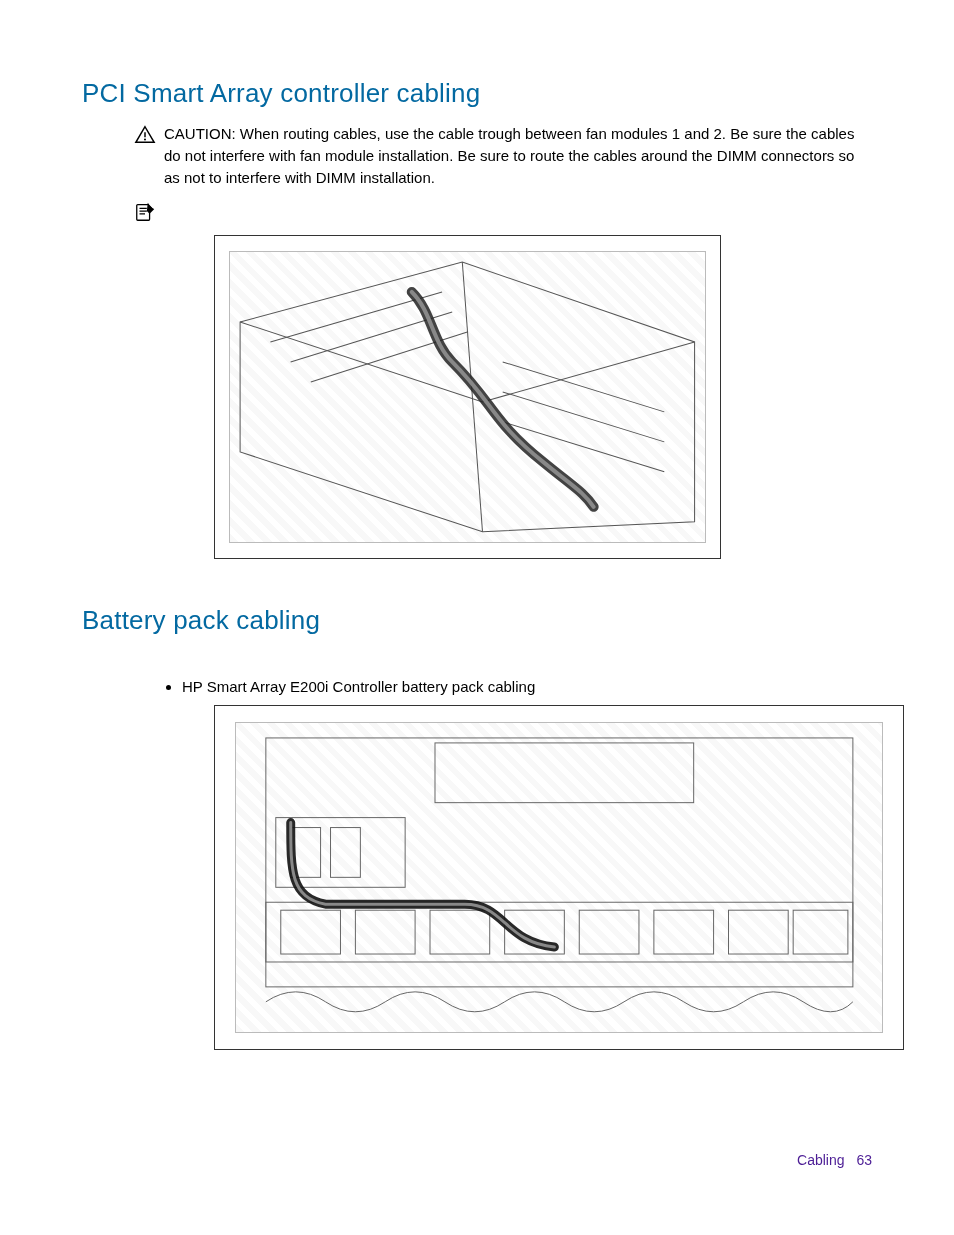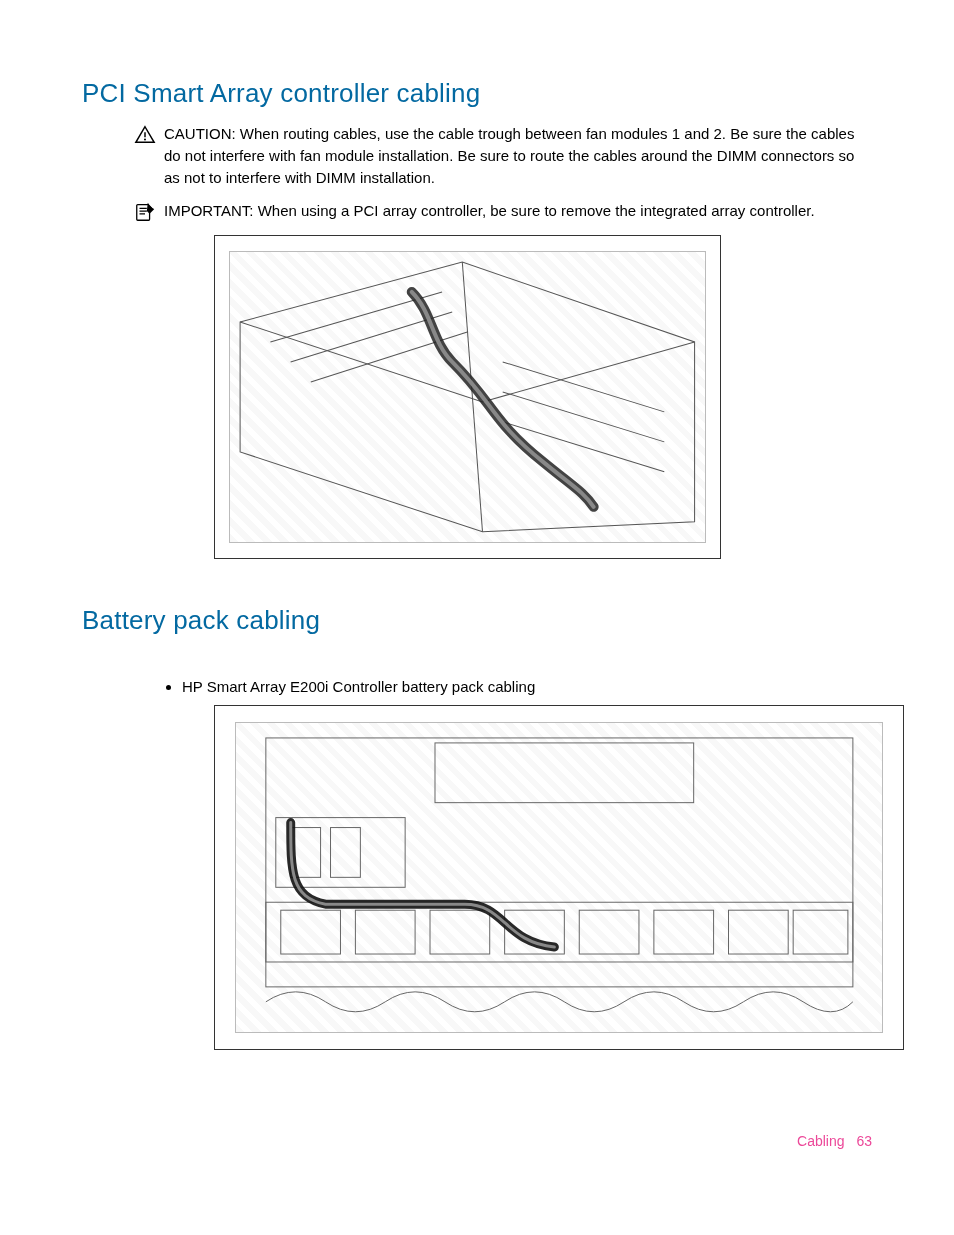--- a/index.html
+++ b/index.html
@@ -68,24 +68,24 @@
     width: 94%;
     height: 90%;
     border: 1px solid #bbb;
     background:
       repeating-linear-gradient(45deg, #f8f8f8 0 6px, #fff 6px 12px);
     position: relative;
     overflow: hidden;
   }
   .footer {
     position: absolute;
-    bottom: 86px;
+    bottom: 67px;
     right: 82px;
     font-size: 14px;
-    color: #ec4899;
+    color: #4c1d95;
   }
   .footer .pnum { margin-left: 8px; }
   .spacer { height: 26px; }
 </style>
 </head>
 <body>
 
 <div class="page">
 
   <h2 class="section">PCI Smart Array controller cabling</h2>
@@ -105,24 +105,20 @@
   </div>
 
   <div class="callout">
     <span class="icon">
       <svg viewBox="0 0 24 24" width="22" height="22">
         <rect x="3" y="4" width="14" height="17" rx="1" fill="none" stroke="#000" stroke-width="1.4"></rect>
         <path d="M6 8 H14 M6 11 H14 M6 14 H12" stroke="#000" stroke-width="1.2"></path>
         <path d="M15 2 L22 9 L17 14 L14 11 Z" fill="#000"></path>
         <path d="M16 3 L21 8" stroke="#fff" stroke-width="1"></path>
       </svg>
-    </span>
-    <span class="text">
-      <span class="label">IMPORTANT:</span>
-      <span>When using a PCI array controller, be sure to remove the integrated array controller.</span>
     </span>
   </div>
 
   <div class="figure fig1" title="Isometric technical line drawing of server chassis interior showing a flat ribbon cable routed from a PCI Smart Array controller through the cable trough between fan modules.">
     <div class="figure-inner">
       <svg viewBox="0 0 470 290" width="100%" height="100%" preserveAspectRatio="none">
         <g stroke="#555" stroke-width="1" fill="none">
           <path d="M10 70 L230 10 L460 90 L460 270 L250 280 L10 200 Z"></path>
           <path d="M230 10 L250 280"></path>
           <path d="M10 70 L250 150 L460 90"></path>

